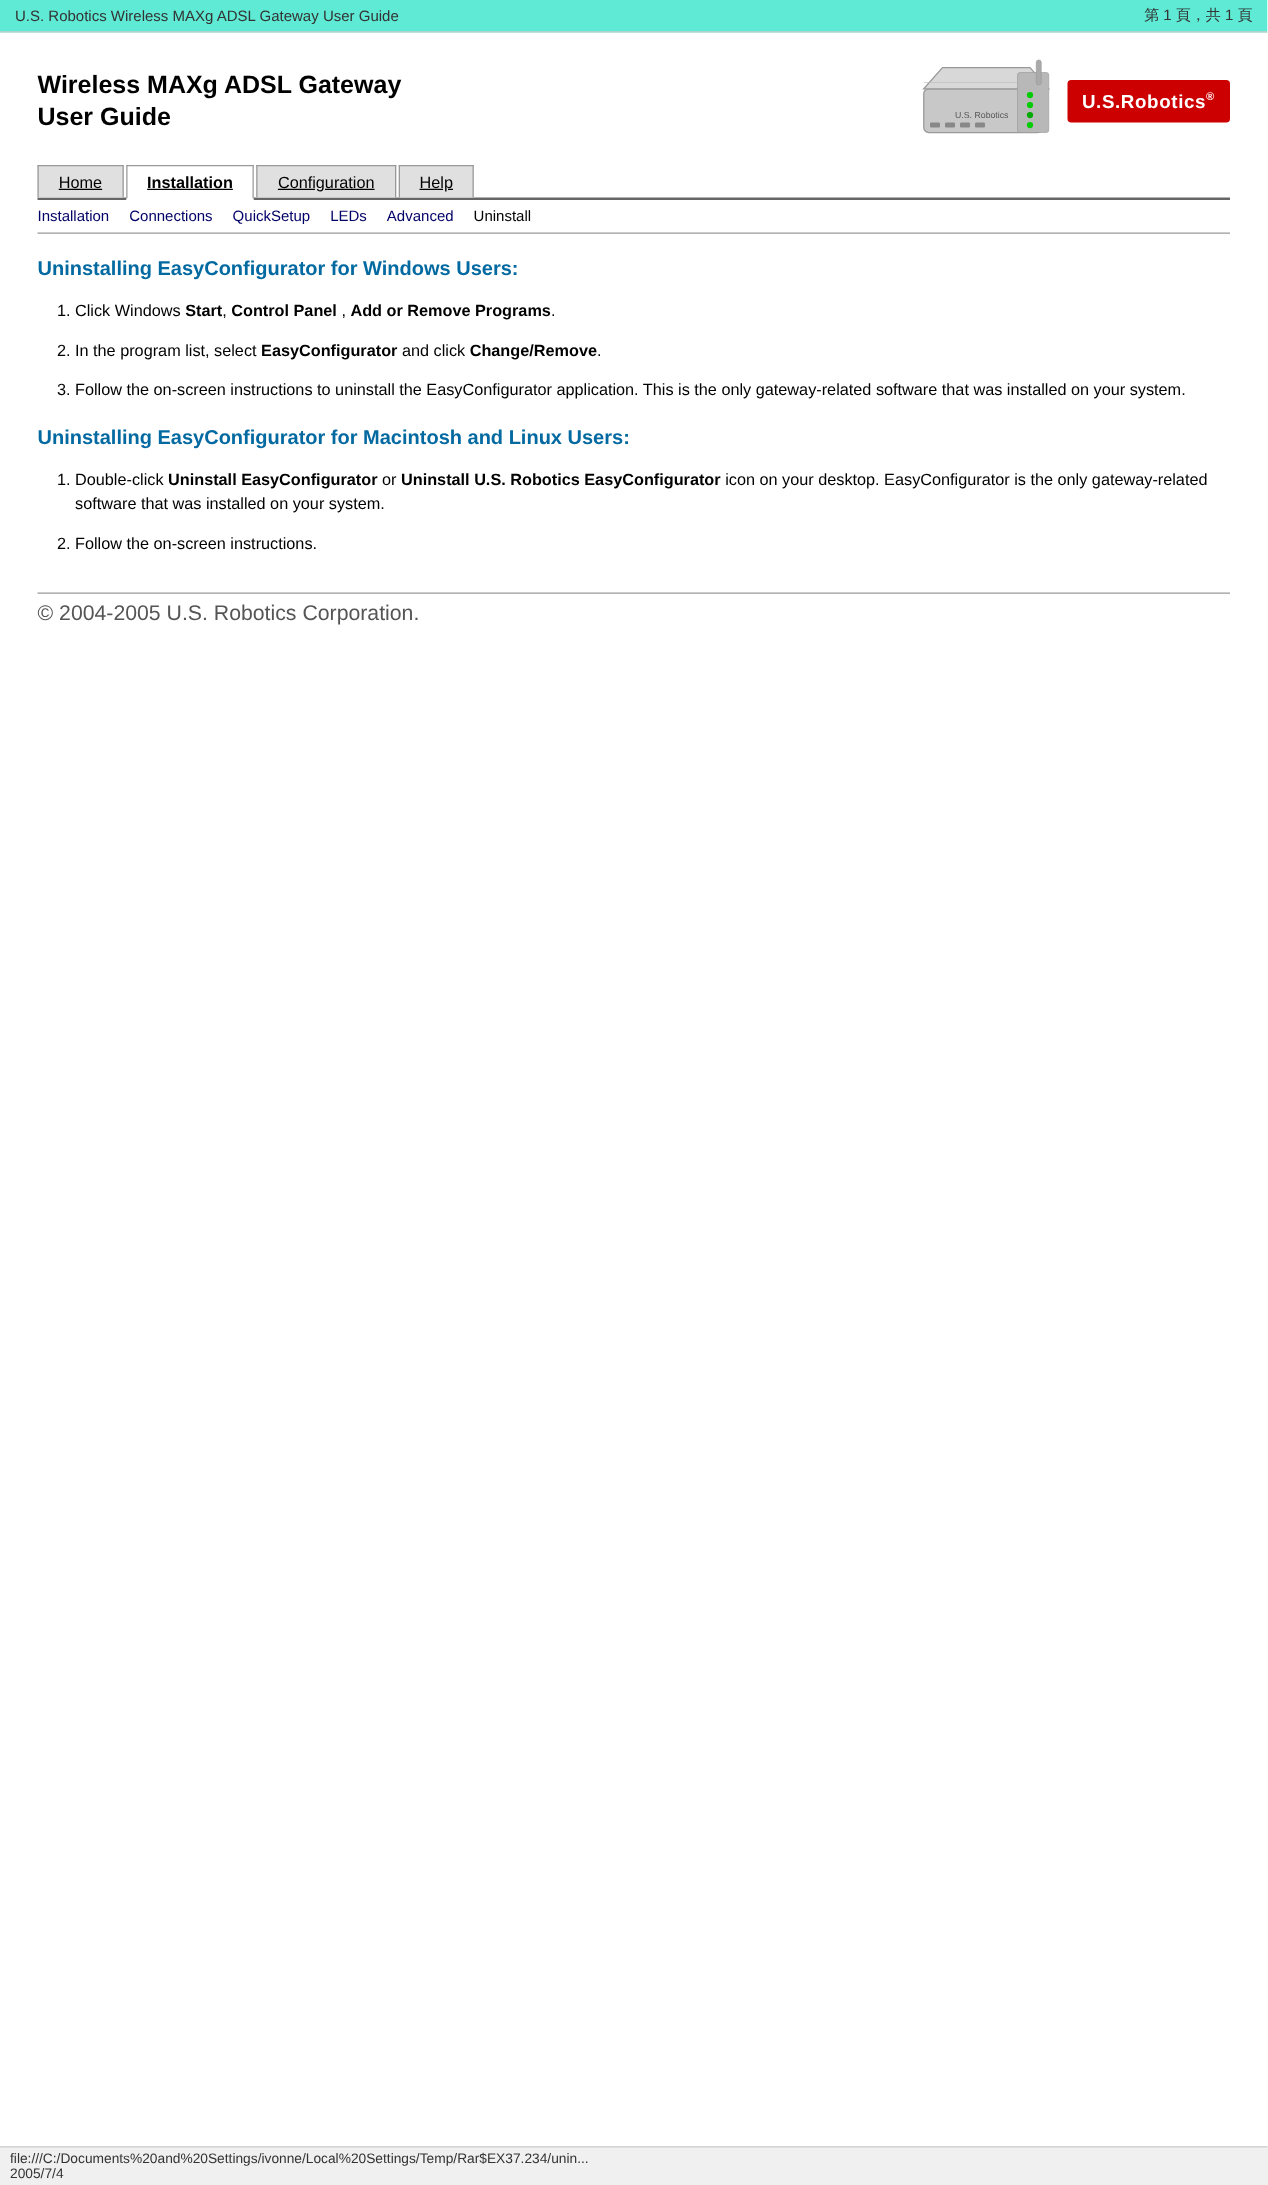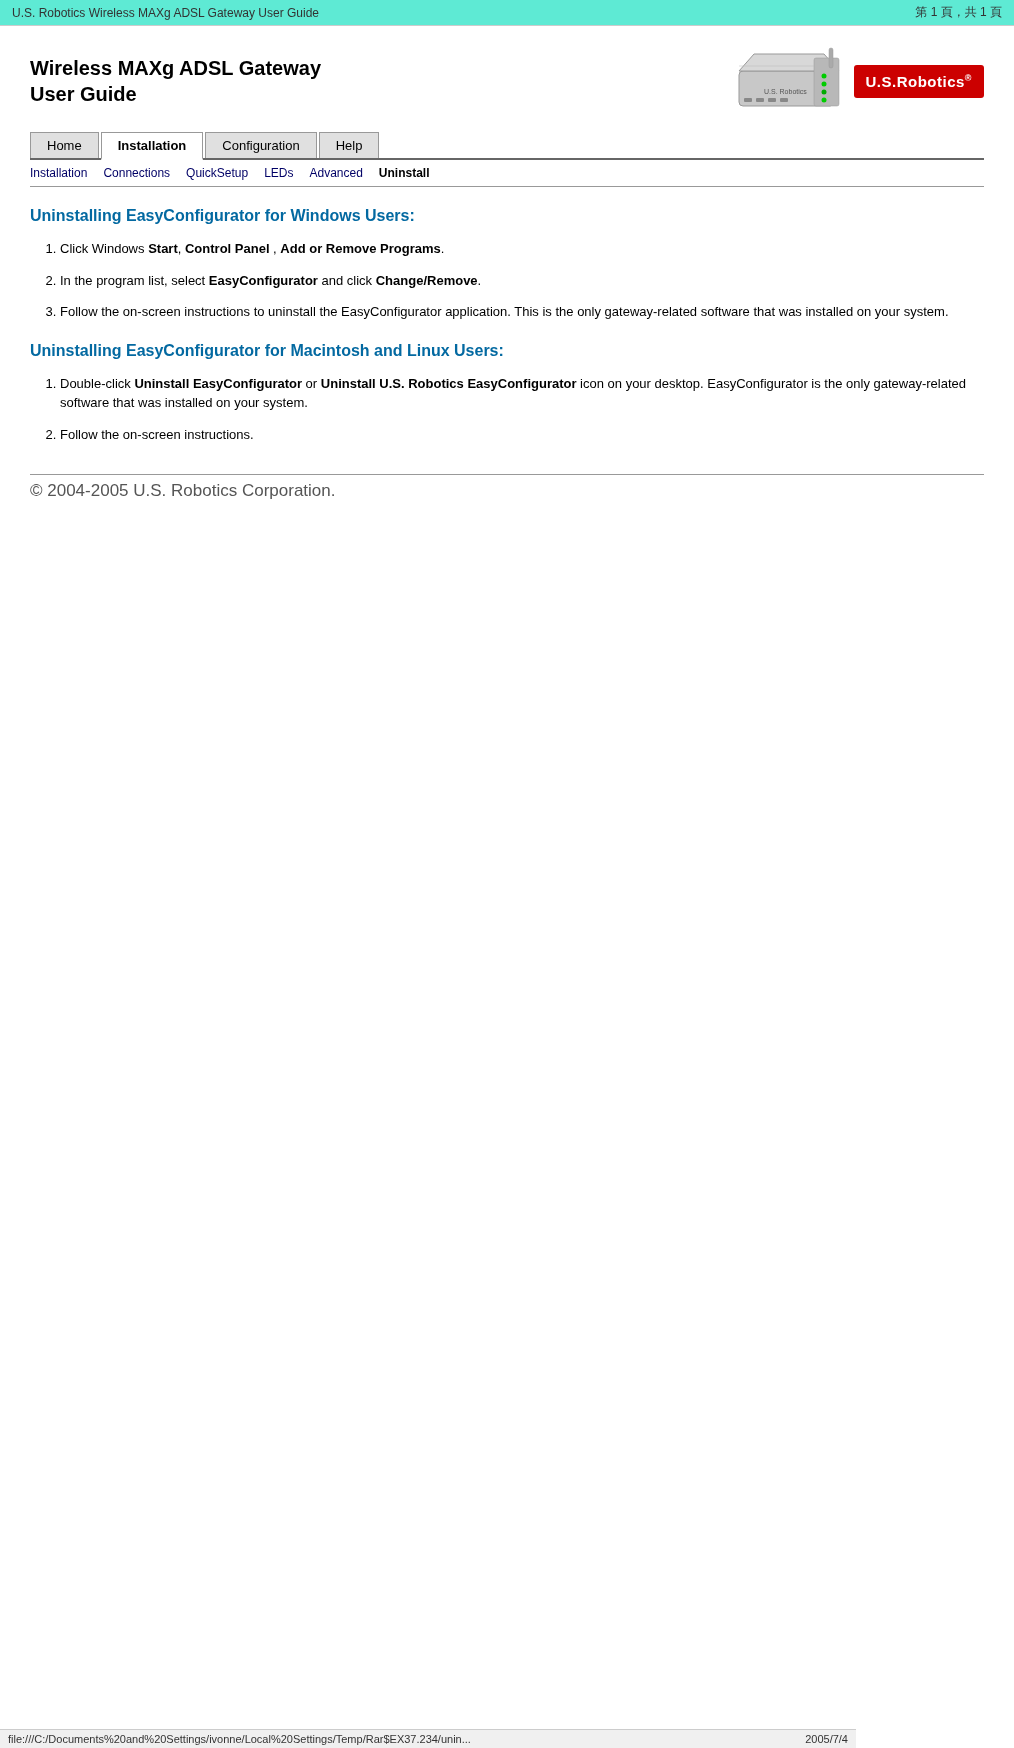--- a/index.html
+++ b/index.html
@@ -87,20 +87,21 @@
     .usr-logo .registered {
       font-size: 9px;
       vertical-align: super;
     }
 
     
     .nav-tabs {
       display: flex;
       border-bottom: 2px solid #666;
       margin-bottom: 0;
+      text-decoration: underline;
     }
 
     .nav-tab {
       padding: 5px 16px;
       border: 1px solid #999;
       border-bottom: none;
       background: #e0e0e0;
       font-size: 13px;
       cursor: pointer;
       color: #000;
@@ -125,21 +126,21 @@
     }
 
     .sub-nav-item {
       color: #000066;
       text-decoration: none;
       cursor: pointer;
       font-size: 12px;
     }
 
     .sub-nav-item.active {
-      font-weight: bold;
+      font-weight: normal;
       color: #000;
     }
 
     
     .section-heading {
       font-size: 16px;
       font-weight: bold;
       color: #0369a1;
       margin-bottom: 14px;
       margin-top: 10px;
@@ -163,28 +164,29 @@
       margin-top: 30px;
       font-size: 17px;
       color: #555;
     }
 
     
     .browser-bar {
       position: fixed;
       bottom: 0;
       left: 0;
-      width: 856px;
+      width: 1014px;
       display: flex;
       justify-content: space-between;
       background: #f0f0f0;
       border-top: 1px solid #ccc;
       padding: 3px 8px;
       font-size: 11px;
       color: #333;
+      flex-direction: column;
     }
   </style>
 </head>
 <body>
 
 <div class="print-header">
   <span>U.S. Robotics Wireless MAXg ADSL Gateway User Guide</span>
   <span>第 1 頁，共 1 頁</span>
 </div>
 

